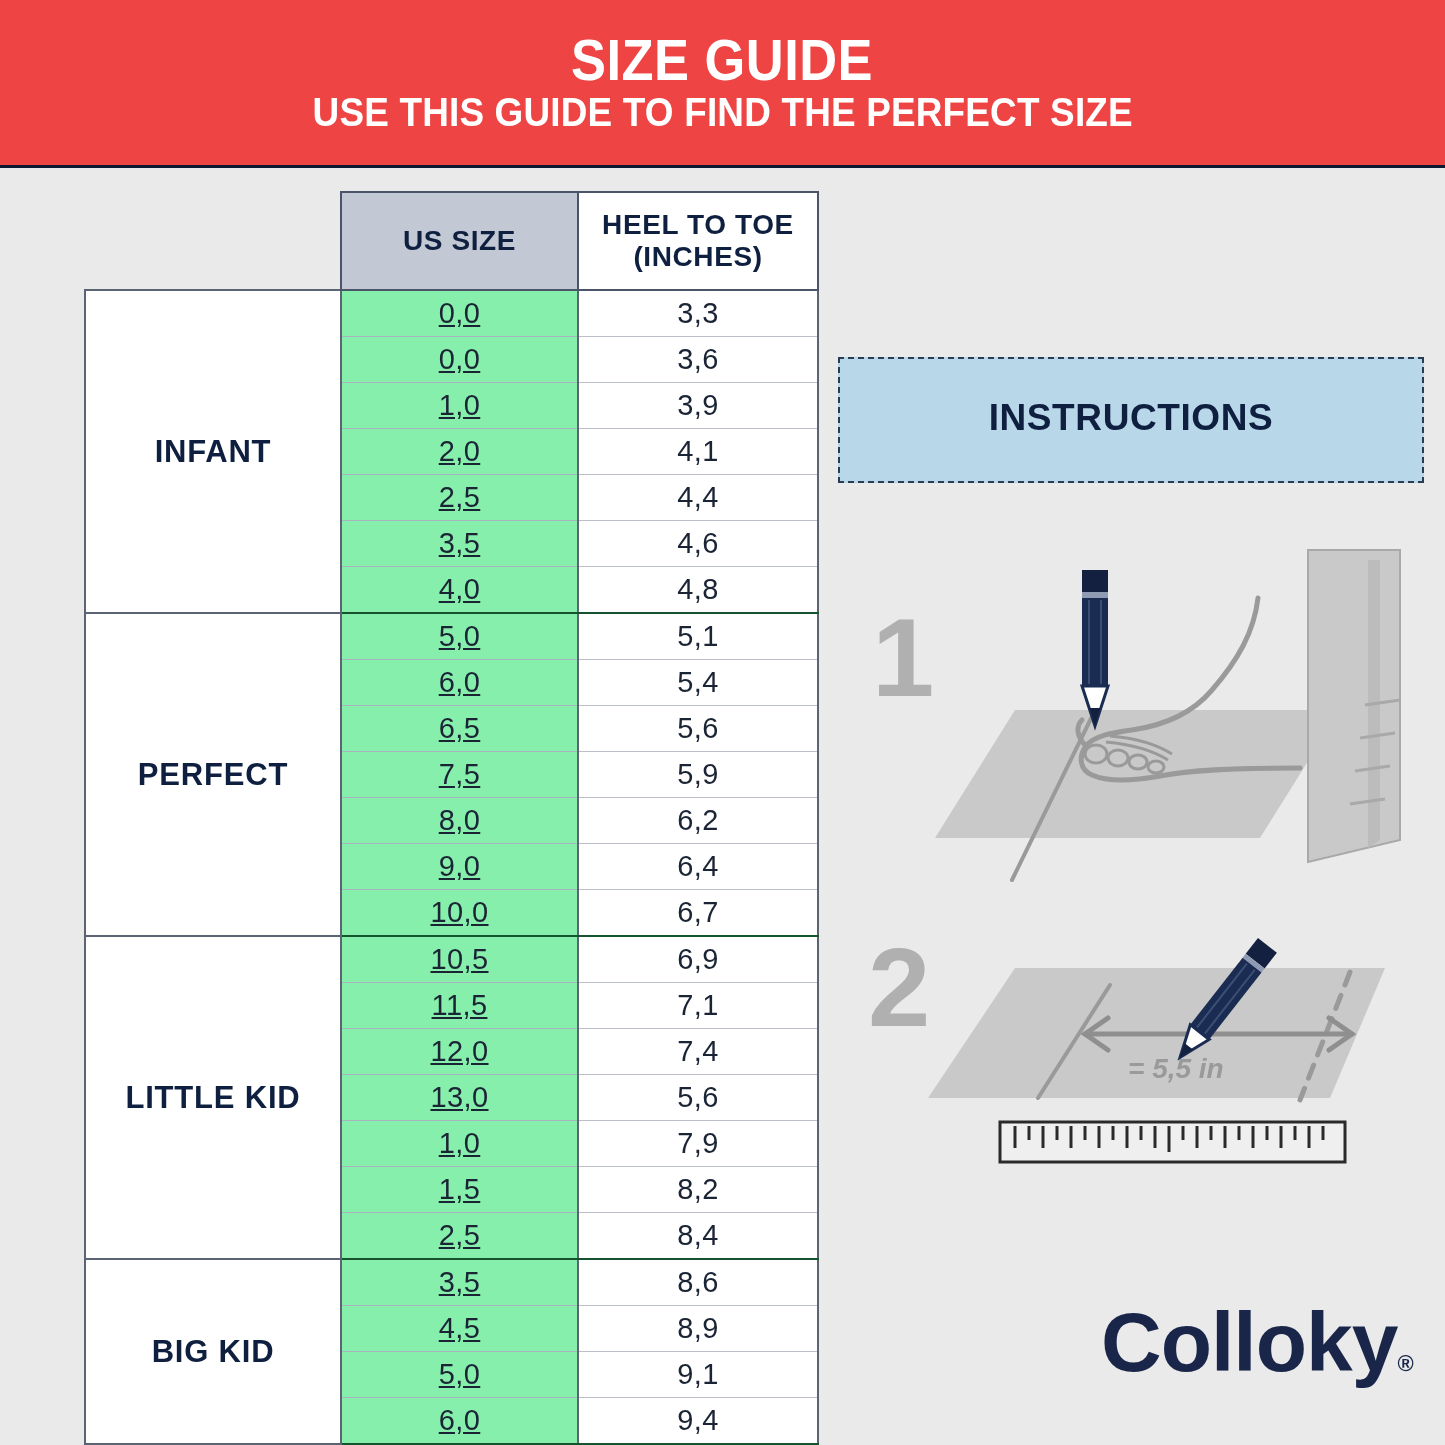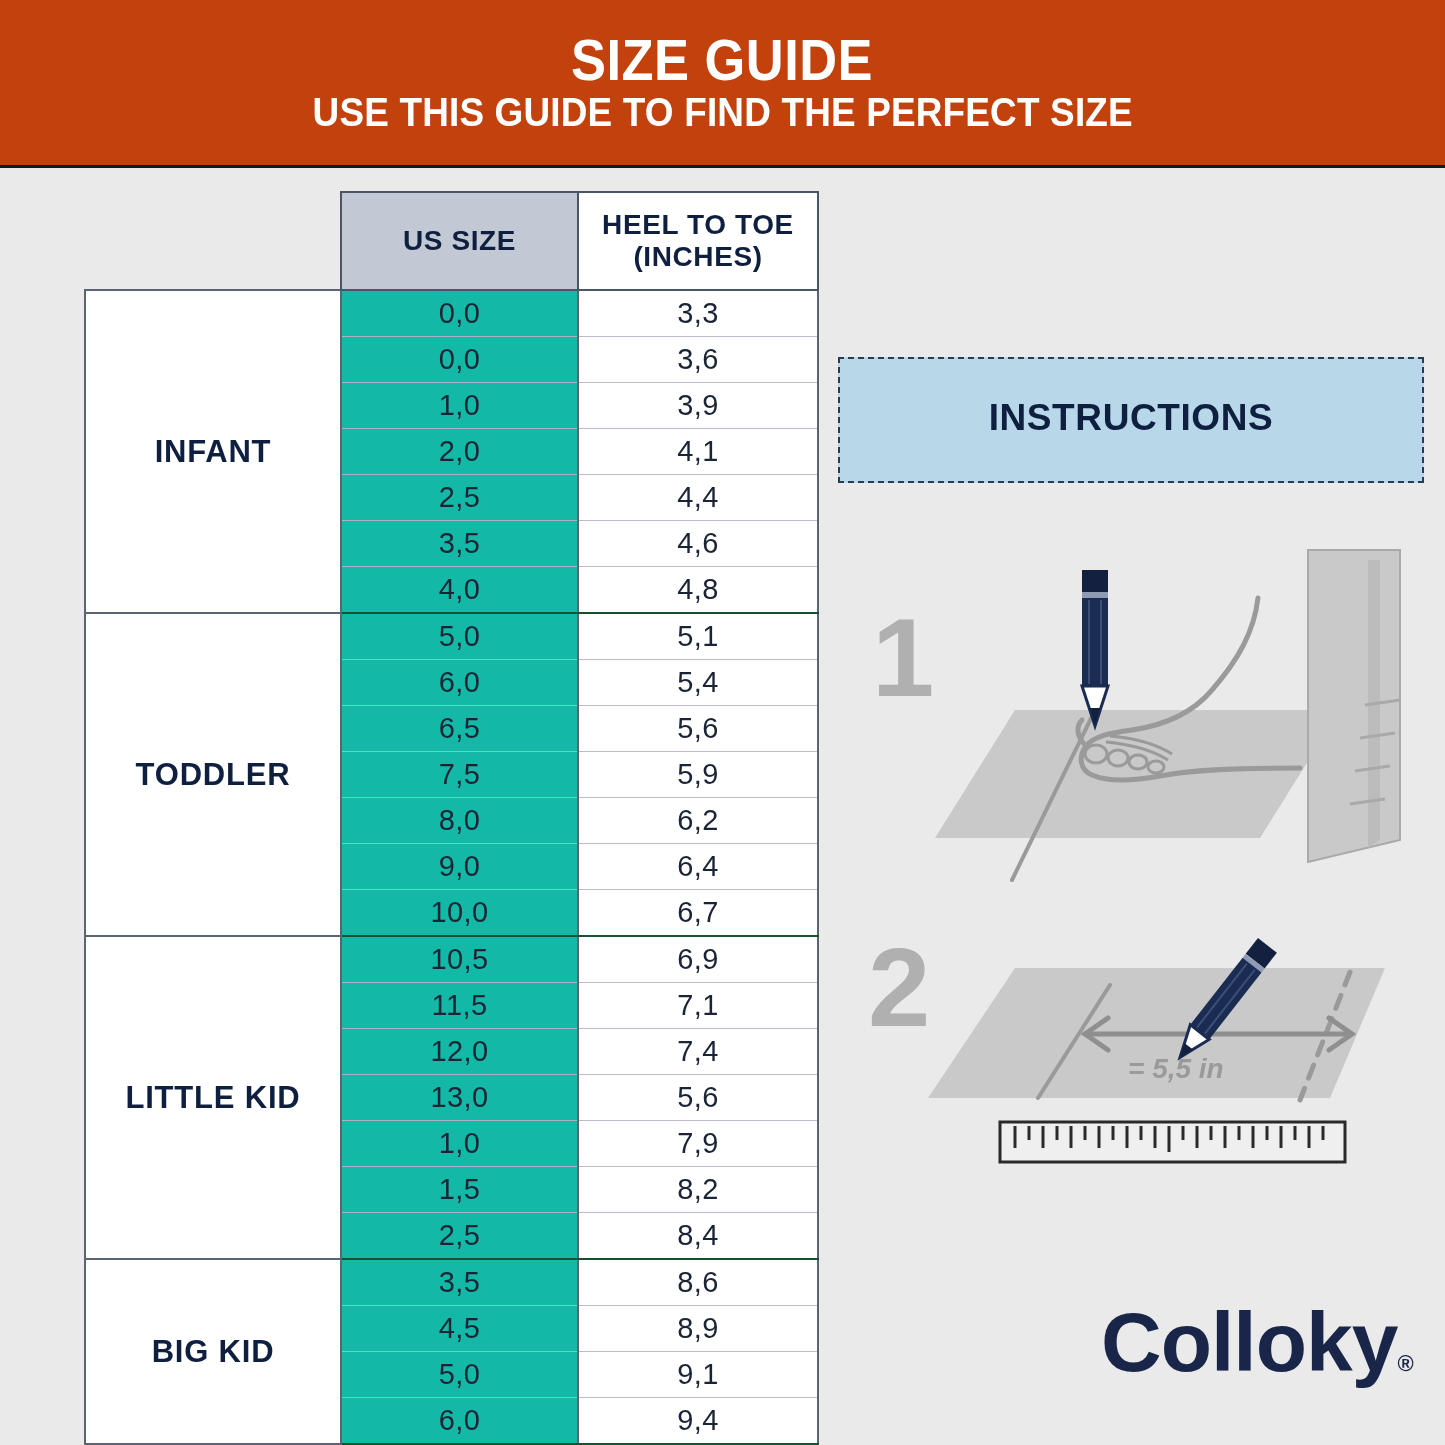--- a/index.html
+++ b/index.html
@@ -14,21 +14,21 @@
     overflow: hidden;
     position: relative;
   }
 
   
   .header-band {
     position: absolute;
     left: 0; top: 0;
     width: 1445px;
     height: 168px;
-    background: #c2410c;
+    background: #ef4444;
     border-bottom: 3px solid #0a1830;
     box-sizing: border-box;
     display: flex;
     flex-direction: column;
     align-items: center;
     justify-content: center;
   }
   .title {
     color: #ffffff;
     font-size: 57px;
@@ -104,25 +104,26 @@
   .us-cell, .ht-cell {
     height: 45px;
     text-align: center;
     vertical-align: middle;
     color: #1a2435;
     font-size: 29px;
     font-weight: 400;
     letter-spacing: 0.4px;
   }
   .us-cell {
-    background: #14b8a6;
+    background: #86efac;
     border-left: 2px solid #5a6472;
     border-right: 2px solid #5a6472;
     border-top: 1px solid #aab2c0;
     border-bottom: 1px solid #aab2c0;
+    text-decoration: underline;
   }
   .ht-cell {
     background: #ffffff;
     border-right: 2px solid #5a6472;
     border-top: 1px solid #b9bec7;
     border-bottom: 1px solid #b9bec7;
   }
   tr.sect-first .us-cell,
   tr.sect-first .ht-cell {
     border-top: 2px solid #5a6472;
@@ -243,21 +244,21 @@
         </tr>
         <tr>
           <td class="us-cell">3,5</td>
           <td class="ht-cell">4,6</td>
         </tr>
         <tr class="sect-last">
           <td class="us-cell">4,0</td>
           <td class="ht-cell">4,8</td>
         </tr>
         <tr class="sect-first">
-          <td class="cat-cell" rowspan="7">TODDLER</td>
+          <td class="cat-cell" rowspan="7">PERFECT</td>
           <td class="us-cell">5,0</td>
           <td class="ht-cell">5,1</td>
         </tr>
         <tr>
           <td class="us-cell">6,0</td>
           <td class="ht-cell">5,4</td>
         </tr>
         <tr>
           <td class="us-cell">6,5</td>
           <td class="ht-cell">5,6</td>

